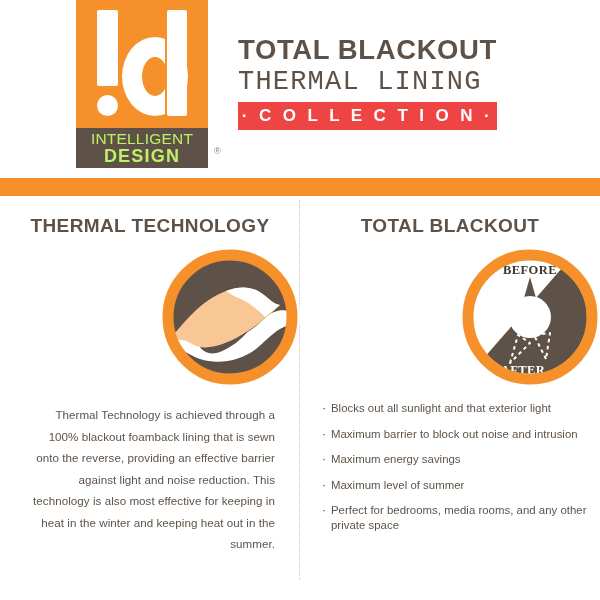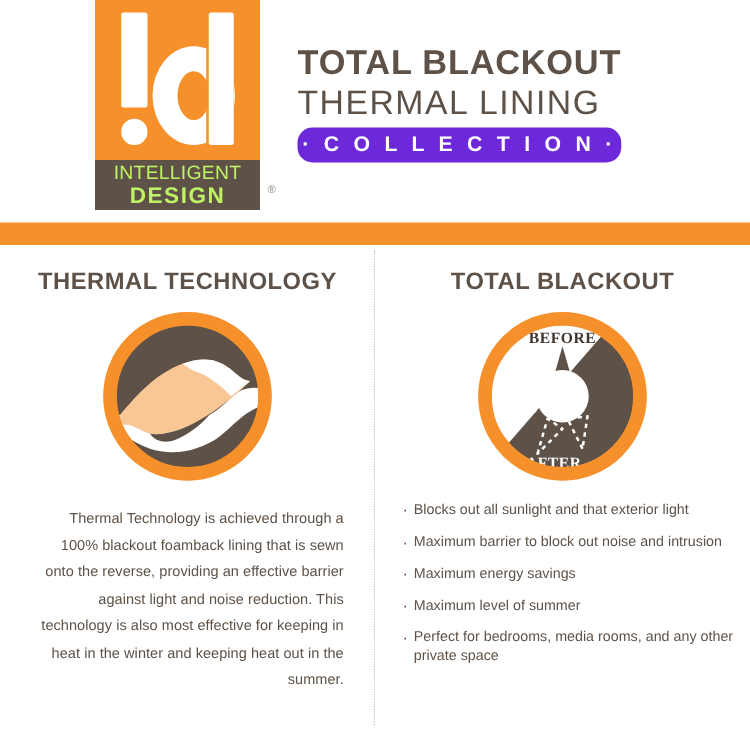--- a/index.html
+++ b/index.html
@@ -132,35 +132,35 @@
     line-height: 32px;
     white-space: nowrap;
   }
   .title-line2 {
     font-size: 27px;
     font-weight: 400;
     color: #5E5248;
     letter-spacing: 1.2px;
     line-height: 33px;
     white-space: nowrap;
+    font-family: Liberation Mono, monospace;
   }
   .title-badge {
     margin-top: 3px;
-    background: #6d28d9;
+    background: #ef4444;
     color: #ffffff;
     height: 28px;
     width: 259px;
     display: flex;
     align-items: center;
     justify-content: center;
     font-size: 17px;
     font-weight: 700;
     letter-spacing: 3.4px;
     box-sizing: border-box;
-    border-radius: 12px;
   }
 
   .header-rule {
     position: absolute;
     left: 0;
     top: 178px;
     width: 600px;
     height: 18px;
     background: #F5902B;
   }
@@ -195,21 +195,21 @@
     font-size: 19px;
     font-weight: 700;
     color: #5E5248;
     letter-spacing: 0.4px;
     margin-top: 19px;
     white-space: nowrap;
   }
 
   .icon-wrap {
     display: flex;
-    justify-content: center;
+    justify-content: flex-end;
     margin-top: 10px;
   }
   .icon-circle {
     width: 140px;
     height: 140px;
     border-radius: 50%;
     background: #ffffff;
     position: relative;
   }
 

